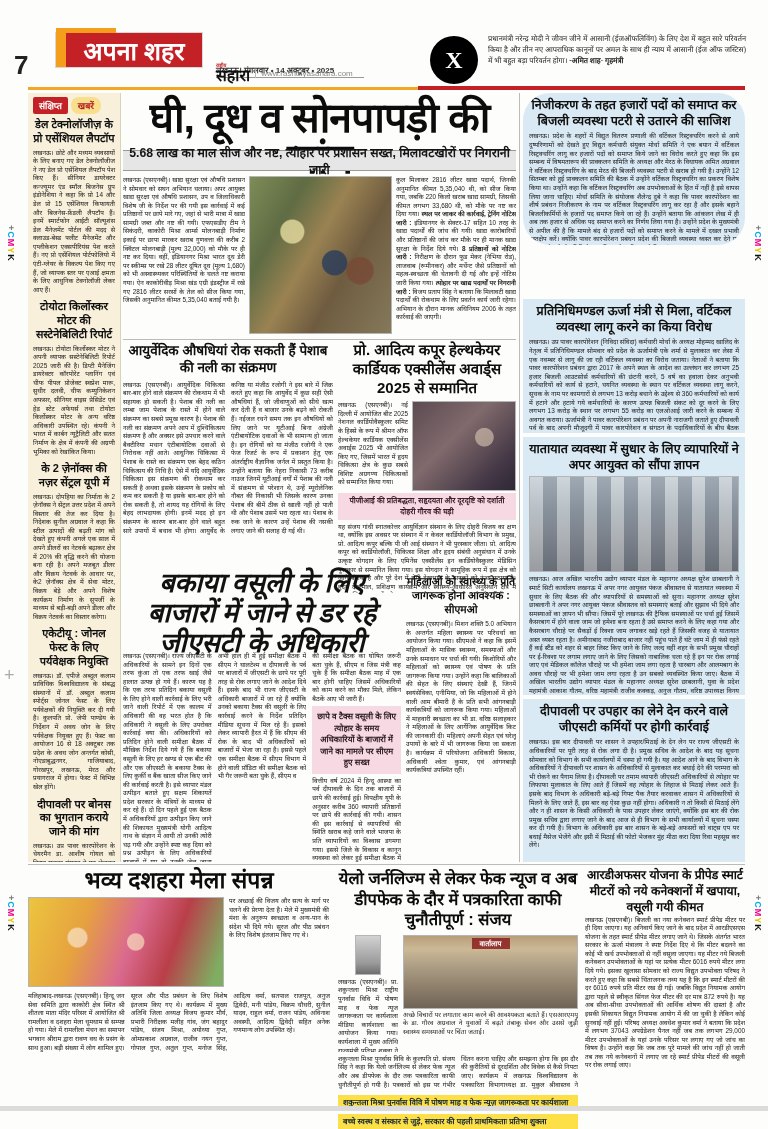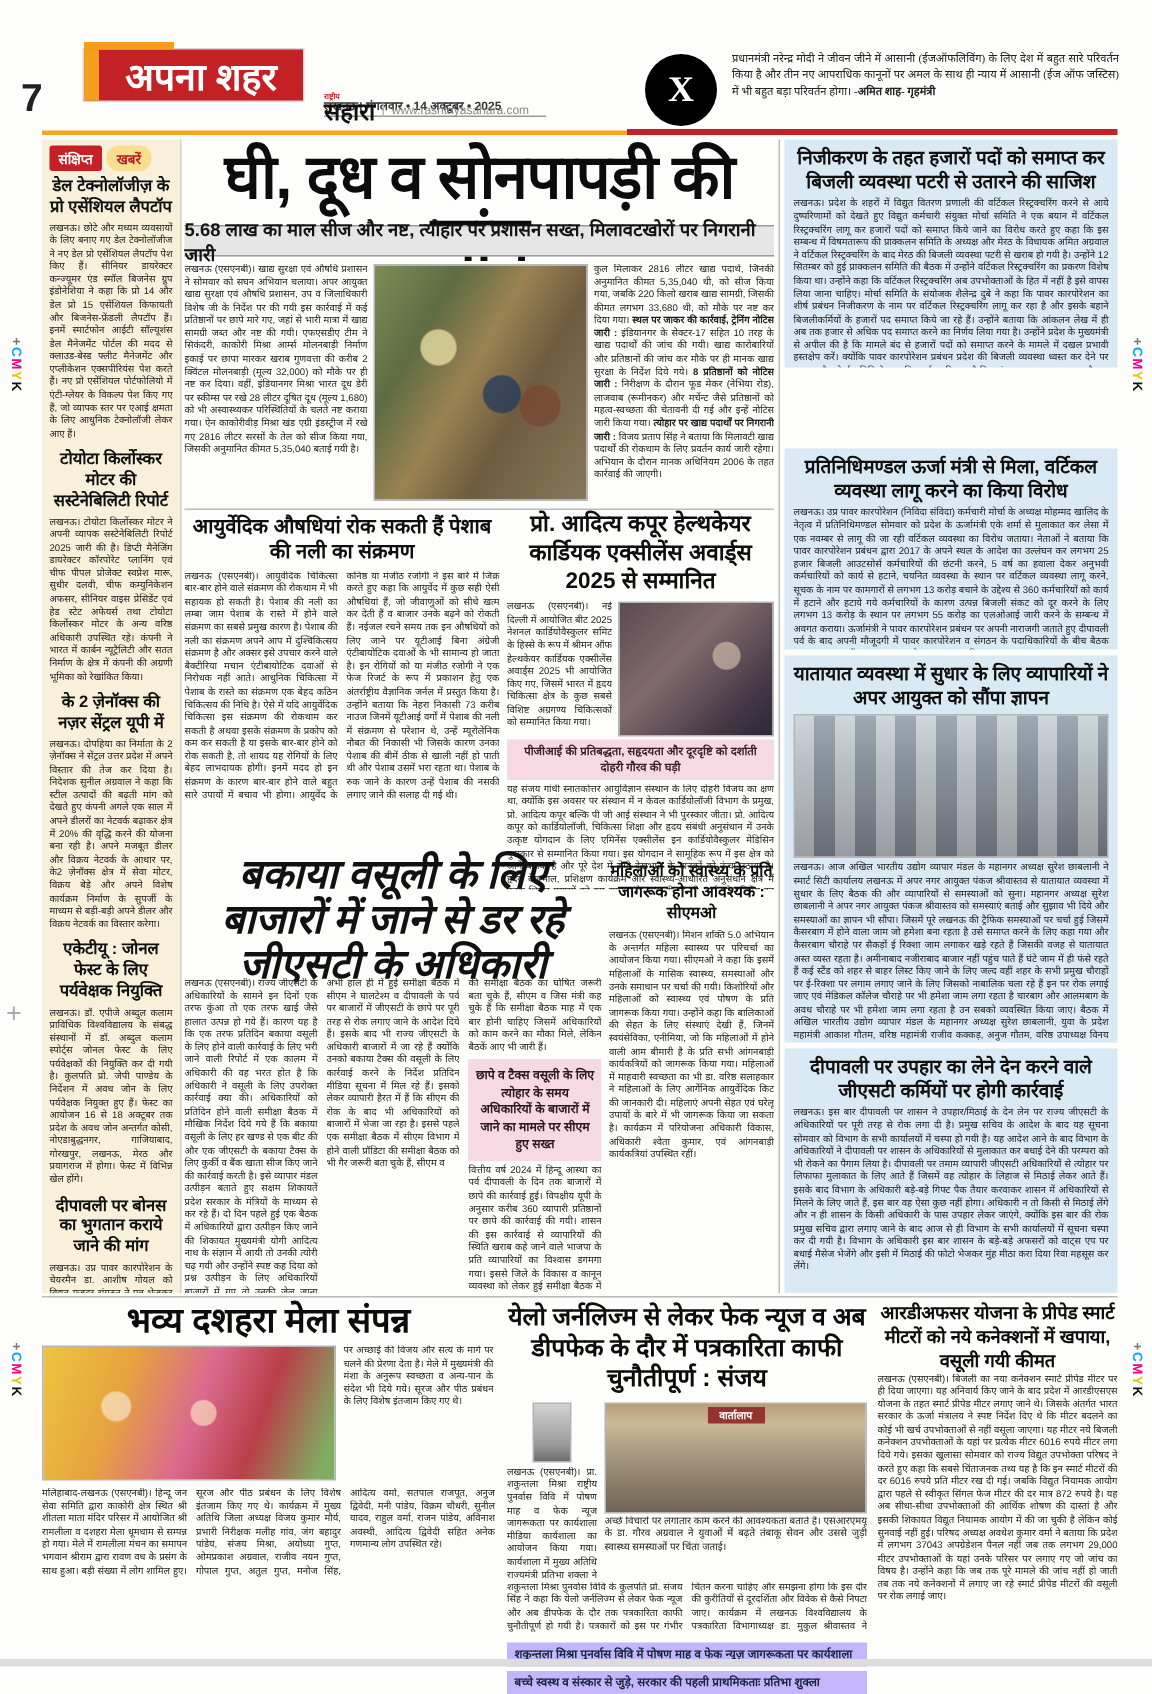--- a/index.html
+++ b/index.html
@@ -34,21 +34,21 @@
   
   .sidebar { background:#f8f0da; padding:4px 5px; border-right:1px solid #d9d2bd; }
   .tagwrap { display:flex; align-items:center; gap:3px; margin-bottom:4px; }
   .tag-red { background:#c42127; color:#fff; font-size:9px; font-weight:bold; padding:2px 6px; border-radius:2px; }
   .tag-yel { background:#f8df8e; color:#b31d23; font-size:9px; font-weight:bold; padding:2px 7px; border-radius:8px; }
   .sb-art { margin-bottom:6px; }
   .sb-art h3 { font-size:11px; line-height:1.25; text-align:center; margin:3px 0; color:#101010; }
   
   .lead-head { font-size:41px; font-weight:900; color:#0c0c0c; letter-spacing:-1px; line-height:1; }
   .lead-sub { background:#e6e6e6; border-top:1px solid #9a9a9a; border-bottom:1px solid #9a9a9a;
-    font-size:12.3px; font-weight:bold; display:flex; align-items:center; justify-content:center; color:#141414; }
+    font-size:12.3px; font-weight:bold; display:flex; align-items:center; justify-content:center; color:#141414;text-align:center; }
   .photo { border:1px solid #b5b5b5; }
   .ph-lead { background:
       radial-gradient(circle at 30% 35%, rgba(230,220,160,.8) 0 8%, transparent 9%),
       radial-gradient(circle at 60% 55%, rgba(40,60,90,.8) 0 10%, transparent 11%),
       radial-gradient(circle at 78% 60%, rgba(120,70,50,.7) 0 9%, transparent 10%),
       linear-gradient(120deg,#7e8c57 0%,#5f6c44 25%,#9a8252 45%,#6f5c40 65%,#85795a 100%); }
   .ph-award { background:
       radial-gradient(circle at 70% 40%, rgba(220,200,180,.6) 0 10%, transparent 11%),
       linear-gradient(135deg,#5c4b53 0%,#806a6c 40%,#433745 80%,#2f2834 100%); }
   .ph-group { background:
@@ -71,21 +71,21 @@
   .cols3 { column-count:3; column-gap:6px; }
   .cols2 { column-count:2; column-gap:6px; }
   .hair { background:#bbb; }
   
   .bluebox { background:#daeaf4; padding:5px 6px; }
   .bluebox h2 { font-size:12.6px; line-height:1.25; text-align:center; font-weight:bold; color:#101010; margin-bottom:3px; }
   
   .bot-h1 { font-size:23px; font-weight:900; color:#0c0c0c; line-height:1.05; }
   .bot-h2 { font-size:16.5px; font-weight:bold; color:#0c0c0c; line-height:1.25; text-align:center; }
   .bot-h3 { font-size:12.2px; font-weight:bold; color:#0c0c0c; line-height:1.3; text-align:center; }
-  .bullet-blue { background:#c4b5fd; font-size:7.8px; font-weight:bold; color:#15283a;
+  .bullet-blue { background:#fde047; font-size:7.8px; font-weight:bold; color:#15283a;
     padding:3px 5px; line-height:1.3; margin-bottom:3px; }
   .pinkbox { background:#f6d3de; font-size:8.4px; font-weight:bold; text-align:center; color:#35202b;
     padding:3px 4px; line-height:1.35; }
   .cap { font-size:6.6px; line-height:1.3; color:#222; text-align:justify; }
   .banner { position:absolute; top:3px; left:50%; transform:translateX(-50%);
     color:#fff; background:rgba(140,30,30,.85); font-size:7px; font-weight:bold; padding:1px 8px; }
 </style>
 </head>
 <body>
 
@@ -178,21 +178,21 @@
   </div>
 </div>
 
 <div class="abs" style="left:406px; top:575px; width:110px;">
   <div class="sec-h2" style="font-size:10.6px; line-height:1.3;">महिलाओं को स्वास्थ्य के प्रति जागरूक होना आवश्यक : सीएमओ</div>
   <div class="bt clip" style="height:240px; margin-top:4px;">लखनऊ (एसएनबी)। मिशन शक्ति 5.0 अभियान के अन्तर्गत महिला स्वास्थ्य पर परिचर्चा का आयोजन किया गया। सीएमओ ने कहा कि इसमें महिलाओं के मासिक स्वास्थ्य, समस्याओं और उनके समाधान पर चर्चा की गयी। किशोरियों और महिलाओं को स्वास्थ्य एवं पोषण के प्रति जागरूक किया गया। उन्होंने कहा कि बालिकाओं की सेहत के लिए संस्थाएं देखी हैं, जिनमें स्वयंसेविका, एनीमिया, जो कि महिलाओं में होने वाली आम बीमारी है के प्रति सभी आंगनबाड़ी कार्यकत्रियों को जागरूक किया गया। महिलाओं में माहवारी स्वच्छता का भी डा. वरिष्ठ सलाहकार ने महिलाओं के लिए आर्गेनिक आयुर्वेदिक किट की जानकारी दी। महिलाएं अपनी सेहत एवं घरेलू उपायों के बारे में भी जागरूक किया जा सकता है। कार्यक्रम में परियोजना अधिकारी विकास, अधिकारी श्वेता कुमार, एवं आंगनबाड़ी कार्यकत्रियां उपस्थित रहीं।</div>
 </div>
 
 <div class="abs hair" style="left:519px; top:93px; width:1px; height:769px;"></div>
 
-<div class="abs bluebox clip" style="left:523px; top:93px; width:222px; height:152px;">
+<div class="abs bluebox clip" style="left:523px; top:93px; width:222px; height:152px;border-radius:27px;">
   <h2>निजीकरण के तहत हजारों पदों को समाप्त कर बिजली व्यवस्था पटरी से उतारने की साजिश</h2>
   <div class="bt">लखनऊ। प्रदेश के शहरों में विद्युत वितरण प्रणाली की वर्टिकल रिस्ट्रक्चरिंग करने से आये दुष्परिणामों को देखते हुए विद्युत कर्मचारी संयुक्त मोर्चा समिति ने एक बयान में वर्टिकल रिस्ट्रक्चरिंग लागू कर हजारों पदों को समाप्त किये जाने का विरोध करते हुए कहा कि इस सम्बन्ध में विषमतारूप की प्राक्कलन समिति के अध्यक्ष और मेरठ के विधायक अमित अग्रवाल ने वर्टिकल रिस्ट्रक्चरिंग के बाद मेरठ की बिजली व्यवस्था पटरी से खराब हो गयी है। उन्होंने 12 सितम्बर को हुई प्राक्कलन समिति की बैठक में उन्होंने वर्टिकल रिस्ट्रक्चरिंग का प्रकरण विशेष किया था। उन्होंने कहा कि वर्टिकल रिस्ट्रक्चरिंग अब उपभोक्ताओं के हित में नहीं है इसे वापस लिया जाना चाहिए। मोर्चा समिति के संयोजक शैलेन्द्र दुबे ने कहा कि पावर कारपोरेशन का शीर्ष प्रबंधन निजीकरण के नाम पर वर्टिकल रिस्ट्रक्चरिंग लागू कर रहा है और इसके बहाने बिजलीकर्मियों के हजारों पद समाप्त किये जा रहे हैं। उन्होंने बताया कि आंकलन लेख में ही अब तक हजार से अधिक पद समाप्त करने का निर्णय लिया गया है। उन्होंने प्रदेश के मुख्यमंत्री से अपील की है कि मामले बंद से हजारों पदों को समाप्त करने के मामले में दखल प्रभावी हस्तक्षेप करें। क्योंकि पावर कारपोरेशन प्रबंधन प्रदेश की बिजली व्यवस्था ध्वस्त कर देने पर आमादा है। मोर्चा समिति ने कहा कि दुर्भाग्य की बात है कि प्रबंधन यह सब तब कर रहा है जब बिजलीकर्मी और अभियंता दीपावली के पर्व पर रिकार्ड बिजली आपूर्ति करने के लिए योजनाबद्ध ढंग से काम कर रहे हैं। अभियंता संघ ने इस संबंध में प्रदेश के सभी जनपदों में 16 अक्टूबर को अभियंताओं की सभा बुलायी गयी। लेसा में 2055 नियमित पद और लगभग 6000 संविदाकर्मियों के पद मनमाने ढंग से समाप्त करने से राजधानी की बिजली व्यवस्था पटरी से उतारने का काम पावर कारपोरेशन प्रबंधन कर रहा है जिसका उपभोक्ता सेवा पर बहुत प्रतिकूल प्रभाव पड़ने जा रहा है।</div>
 </div>
 <div class="abs bluebox clip" style="left:523px; top:299px; width:222px; height:134px;">
   <h2>प्रतिनिधिमण्डल ऊर्जा मंत्री से मिला, वर्टिकल व्यवस्था लागू करने का किया विरोध</h2>
   <div class="bt">लखनऊ। उप्र पावर कारपोरेशन (निविदा संविदा) कर्मचारी मोर्चा के अध्यक्ष मोहम्मद खालिद के नेतृत्व में प्रतिनिधिमण्डल सोमवार को प्रदेश के ऊर्जामंत्री एके शर्मा से मुलाकात कर लेसा में एक नवम्बर से लागू की जा रही वर्टिकल व्यवस्था का विरोध जताया। नेताओं ने बताया कि पावर कारपोरेशन प्रबंधन द्वारा 2017 के अपने स्थल के आदेश का उल्लंघन कर लगभग 25 हजार बिजली आउटसोर्स कर्मचारियों की छंटनी करने, 5 वर्ष का हवाला देकर अनुभवी कर्मचारियों को कार्य से हटाने, चयनित व्यवस्था के स्थान पर वर्टिकल व्यवस्था लागू करने, सूचक के नाम पर कामगारों से लगभग 13 करोड़ बचाने के उद्देश्य से 360 कर्मचारियों को कार्य में हटाने और हटाये गये कर्मचारियों के कारण उत्पन्न बिजली संकट को दूर करने के लिए लगभग 13 करोड़ के स्थान पर लगभग 55 करोड़ का एलओआई जारी करने के सम्बन्ध में अवगत कराया। ऊर्जामंत्री ने पावर कारपोरेशन प्रबंधन पर अपनी नाराजगी जताते हुए दीपावली पर्व के बाद अपनी मौजूदगी में पावर कारपोरेशन व संगठन के पदाधिकारियों के बीच बैठक कराकर समस्याओं का समाधान करने का आश्वासन दिया।</div>
 </div>
 <div class="abs bluebox clip" style="left:523px; top:437px; width:222px; height:258px;">
   <h2>यातायात व्यवस्था में सुधार के लिए व्यापारियों ने अपर आयुक्त को सौंपा ज्ञापन</h2>
   <div class="photo ph-group" style="width:100%; height:96px; margin:3px 0;"></div>

